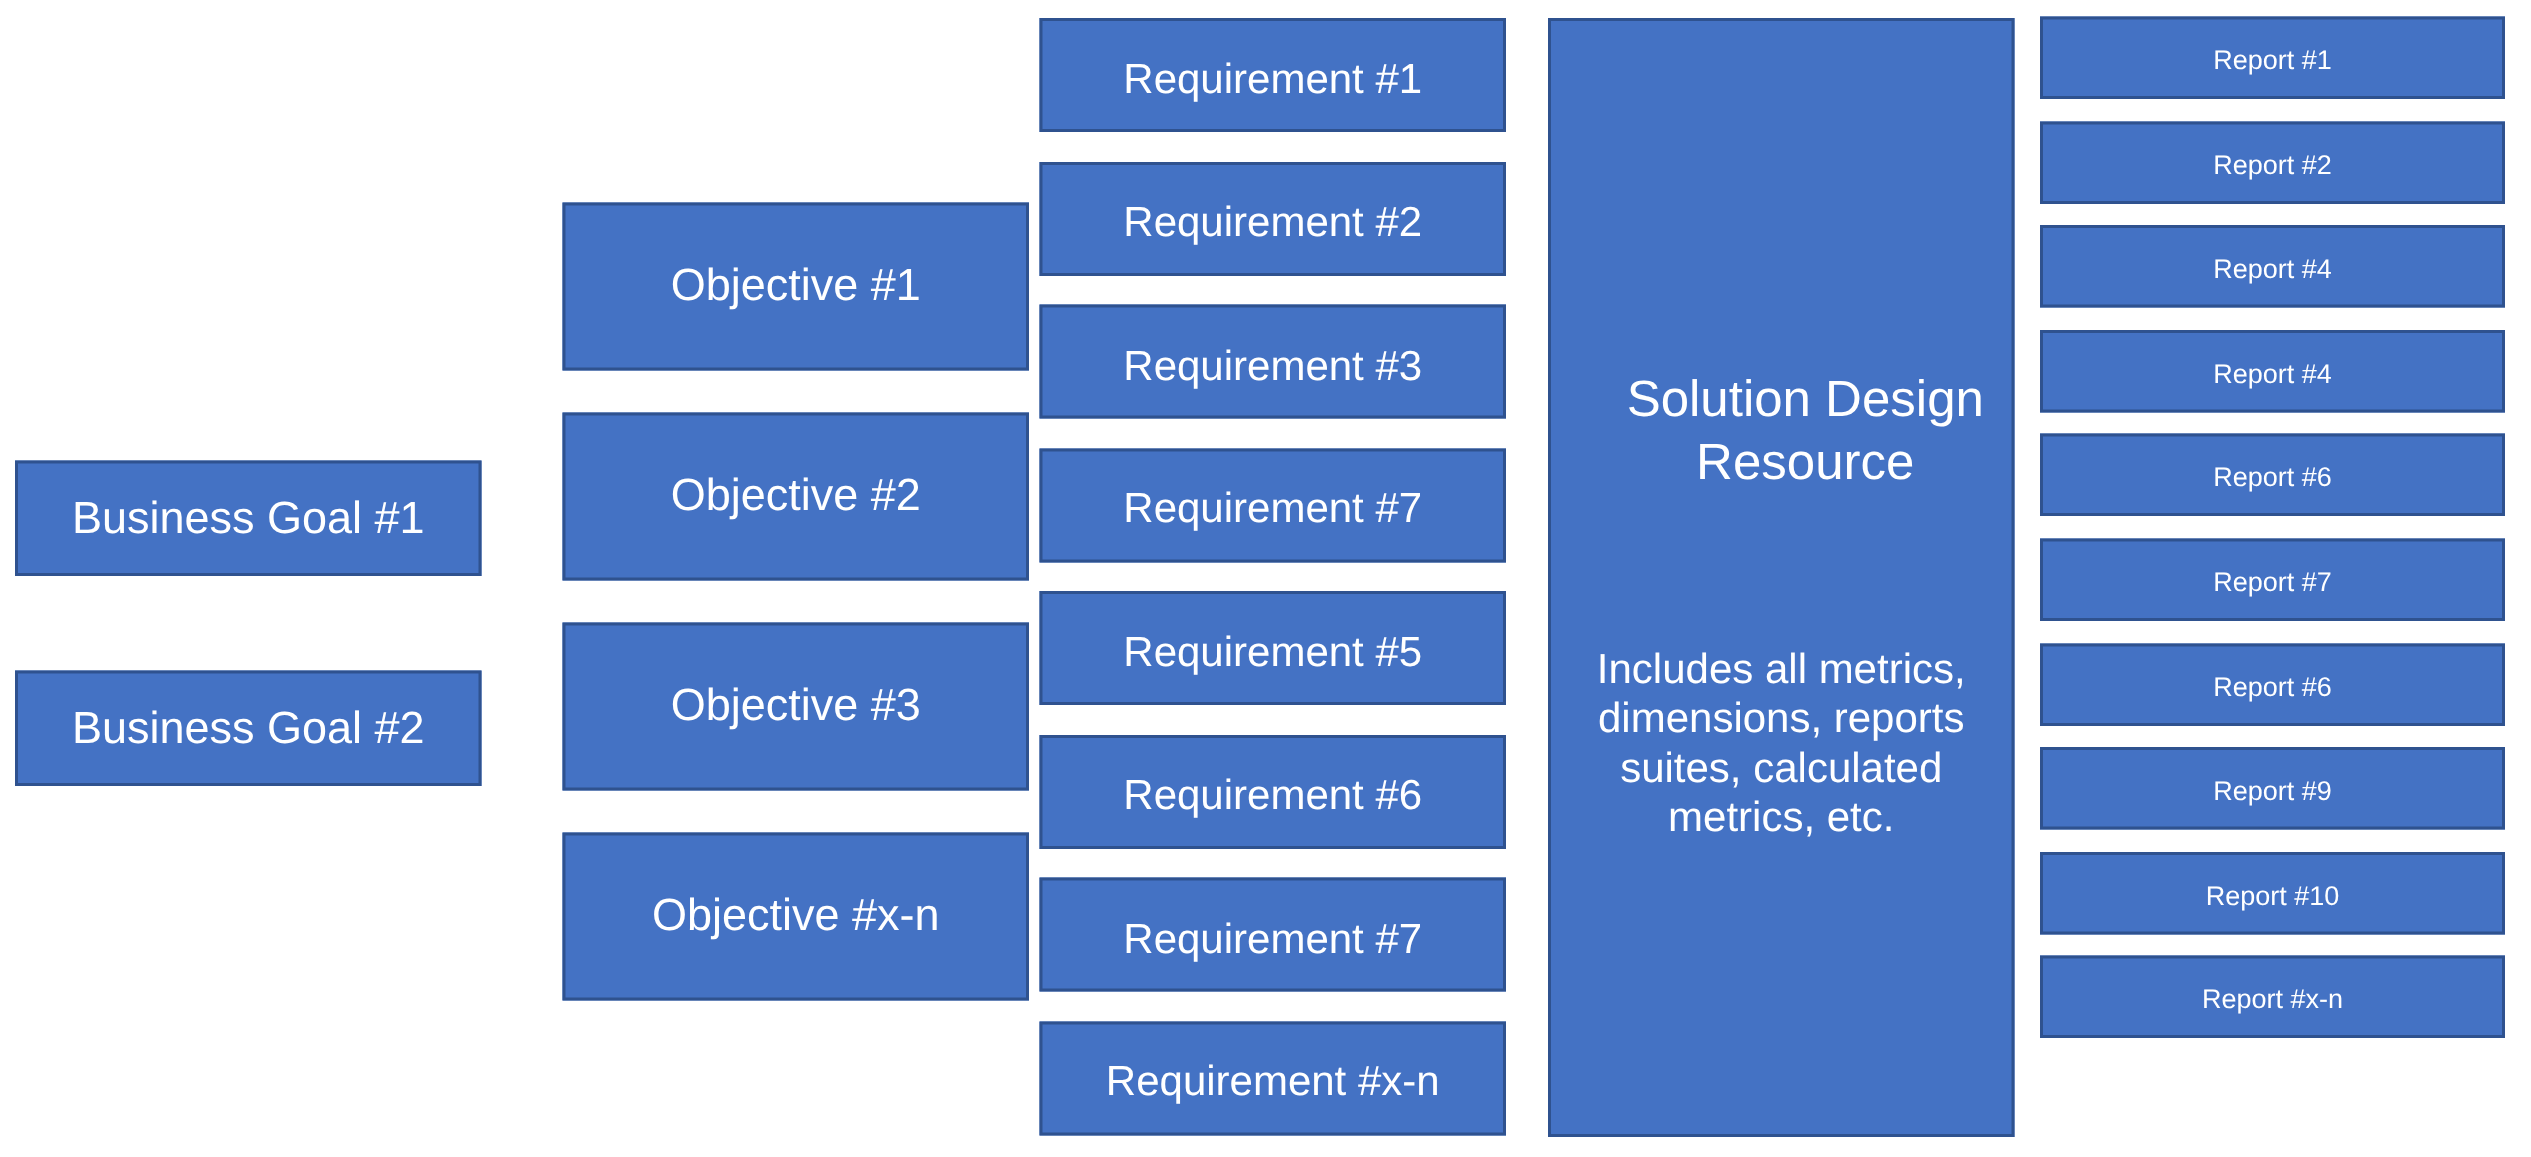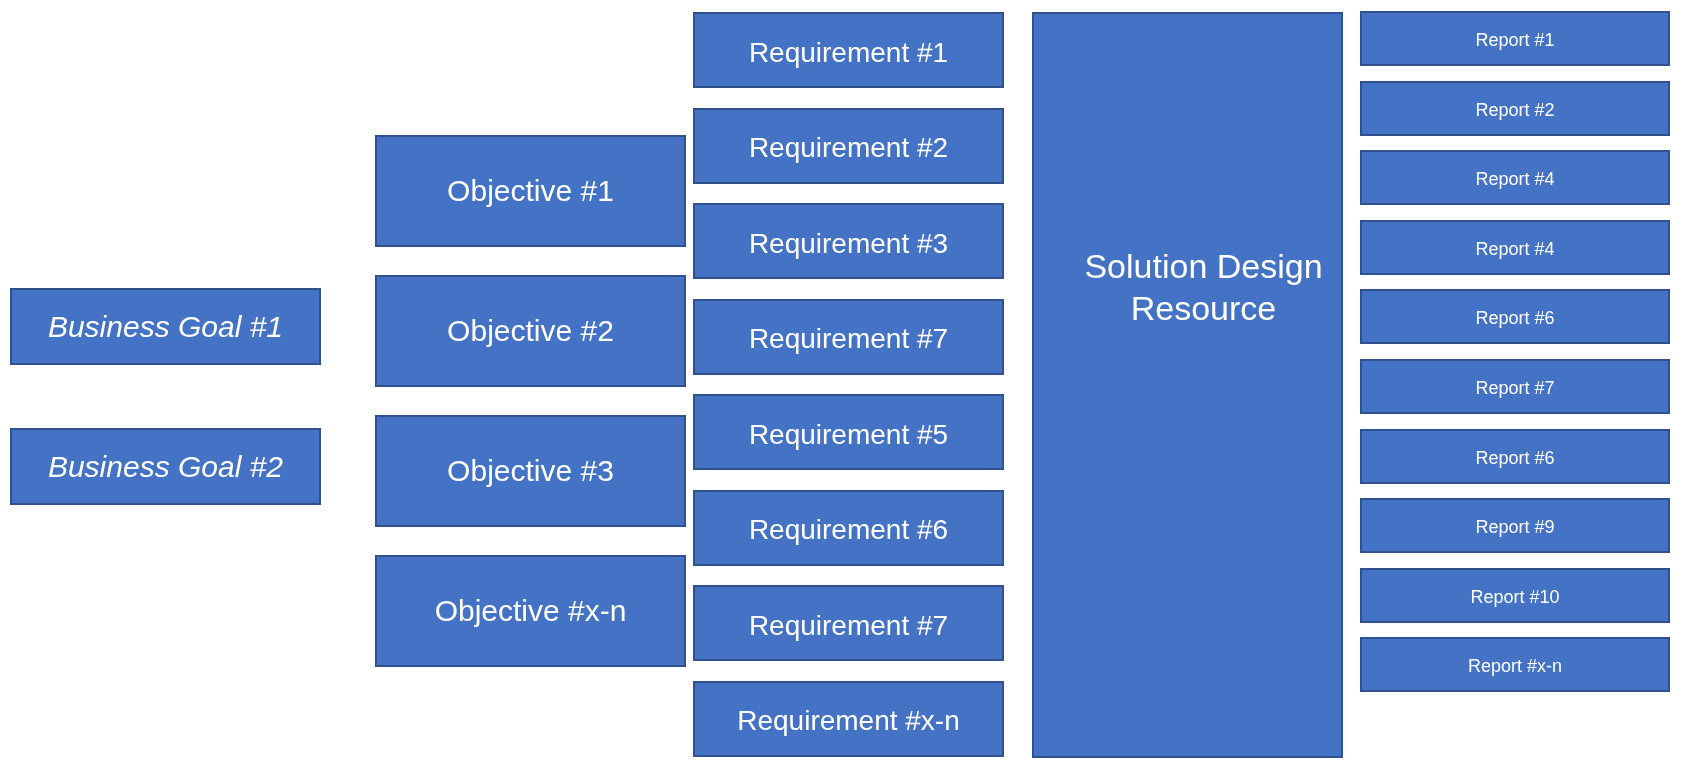--- a/index.html
+++ b/index.html
@@ -33,21 +33,21 @@
     color: var(--box-text);
     display: flex;
     align-items: center;
     justify-content: center;
     text-align: left;
     white-space: pre-line;
     flex: none;
   }
 
   
-  .col-goals { left: 10px; top: 288px; width: 311px; gap: 63px; font-style: italic; }
+  .col-goals { left: 10px; top: 307px; width: 311px; gap: 63px; }
   .box-goal  { height: 77px; font-size: 30px; }
 
   
   .col-objectives { left: 355px; top: 135px; width: 311px; gap: 28px; margin-left: 20px; }
   .box-objective  { height: 112px; font-size: 30px; }
 
   
   .col-requirements { left: 693px; top: 12px; width: 311px; gap: 19.5px; }
   .box-requirement  { height: 76px; font-size: 28px; padding-top: 5px; }
 
@@ -101,20 +101,24 @@
     <div class="box box-requirement">Requirement #7</div>
     <div class="box box-requirement">Requirement #5</div>
     <div class="box box-requirement">Requirement #6</div>
     <div class="box box-requirement">Requirement #7</div>
     <div class="box box-requirement">Requirement #x-n</div>
   </div>
 
   <div class="box box-sdr">
     <div class="sdr-title">Solution Design
 Resource</div>
+    <div class="sdr-desc">Includes all metrics,
+dimensions, reports
+suites, calculated
+metrics, etc.</div>
   </div>
 
   <div class="col col-reports">
     <div class="box box-report">Report #1</div>
     <div class="box box-report">Report #2</div>
     <div class="box box-report">Report #4</div>
     <div class="box box-report">Report #4</div>
     <div class="box box-report">Report #6</div>
     <div class="box box-report">Report #7</div>
     <div class="box box-report">Report #6</div>

